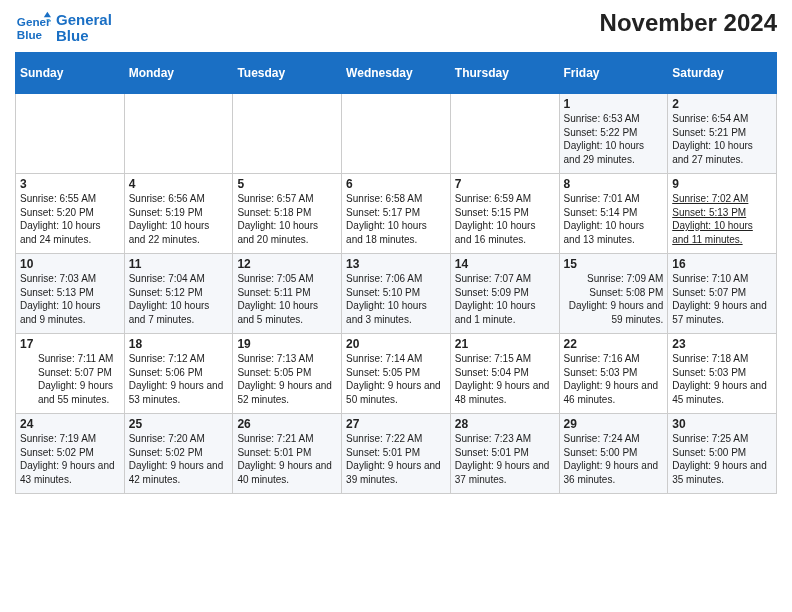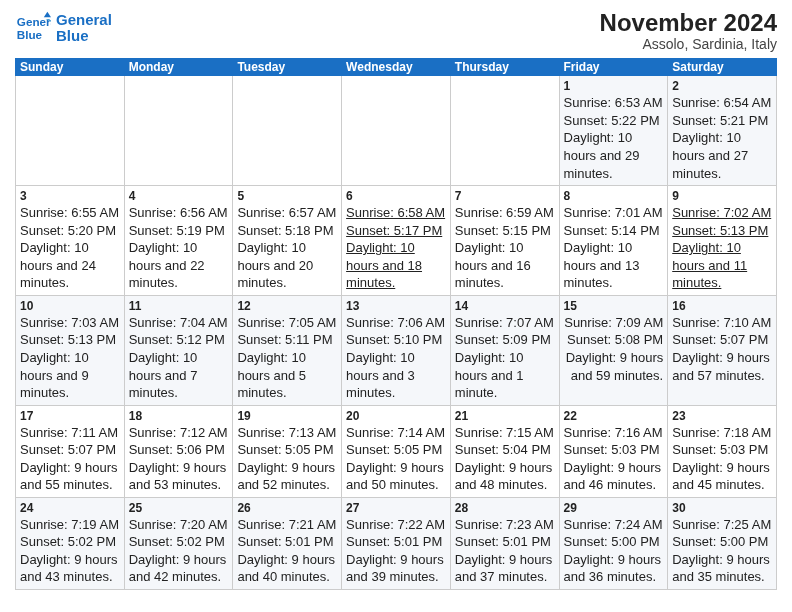--- a/index.html
+++ b/index.html
@@ -45,21 +45,21 @@
     .calendar-table {
       width: 100%;
       border-collapse: collapse;
       table-layout: fixed;
     }
     .calendar-table th {
       background: #1a6fc4;
       color: #fff;
       font-size: 12px;
       font-weight: bold;
-      padding: 1px 4px;
+      padding: 13px 4px;
       text-align: left;
       border: 1px solid #1a6fc4;
     }
     .calendar-table td {
       border: 1px solid #ccc;
       vertical-align: top;
       padding: 3px 4px;
       font-size: 9.5px;
       color: #222;
       height: 80px;
@@ -71,21 +71,21 @@
     .calendar-table tr:nth-child(even) td {
       background: #fff;
     }
     .day-num {
       font-size: 12px;
       font-weight: bold;
       display: block;
       margin-bottom: 1px;
     }
     .cell-text {
-      font-size: 13px;
+      font-size: 10px;
       line-height: 1.35;
       color: #222;
     }
     .empty-cell {
       background: #fff !important;
     }
   </style>
 </head>
 <body>
 
@@ -98,21 +98,20 @@
         <polygon points="32,8 40,8 36,2" fill="#1a6fc4"></polygon>
         <polygon points="34,10 42,14 38,10" fill="#4a9fd4"></polygon>
       </svg>
       <div style="display:flex;flex-direction:column;line-height:1.1;">
         <span style="font-size:15px;font-weight:bold;color:#1a6fc4;">General</span>
         <span style="font-size:15px;font-weight:bold;color:#1a6fc4;">Blue</span>
       </div>
     </div>
     <div class="title-block">
       <div class="month-title">November 2024</div>
-      <div class="location">Assolo, Sardinia, Italy</div>
     </div>
   </div>
 
   <table class="calendar-table">
     <thead>
       <tr>
         <th>Sunday</th>
         <th>Monday</th>
         <th>Tuesday</th>
         <th>Wednesday</th>
@@ -155,21 +154,21 @@
 Daylight: 10 hours and 22 minutes.</div>
           </td>
           <td>
             <span class="day-num">5</span>
             <div class="cell-text" style="white-space: pre-line;">Sunrise: 6:57 AM
 Sunset: 5:18 PM
 Daylight: 10 hours and 20 minutes.</div>
           </td>
           <td>
             <span class="day-num">6</span>
-            <div class="cell-text" style="white-space: pre-line; text-decoration: underline;">Sunrise: 6:58 AM
+            <div class="cell-text" style="white-space: pre-line;">Sunrise: 6:58 AM
 Sunset: 5:17 PM
 Daylight: 10 hours and 18 minutes.</div>
           </td>
           <td>
             <span class="day-num">7</span>
             <div class="cell-text" style="white-space: pre-line;">Sunrise: 6:59 AM
 Sunset: 5:15 PM
 Daylight: 10 hours and 16 minutes.</div>
           </td>
           <td>
@@ -225,21 +224,21 @@
           <td>
             <span class="day-num">16</span>
             <div class="cell-text" style="white-space: pre-line;">Sunrise: 7:10 AM
 Sunset: 5:07 PM
 Daylight: 9 hours and 57 minutes.</div>
           </td>
         </tr>
         <tr>
           <td>
             <span class="day-num">17</span>
-            <div class="cell-text" style="white-space: pre-line;">Sunrise: 7:11 AM
+            <div class="cell-text" style="white-space: pre-line; margin-left: 18px;">Sunrise: 7:11 AM
 Sunset: 5:07 PM
 Daylight: 9 hours and 55 minutes.</div>
           </td>
           <td>
             <span class="day-num">18</span>
             <div class="cell-text" style="white-space: pre-line;">Sunrise: 7:12 AM
 Sunset: 5:06 PM
 Daylight: 9 hours and 53 minutes.</div>
           </td>
           <td>

